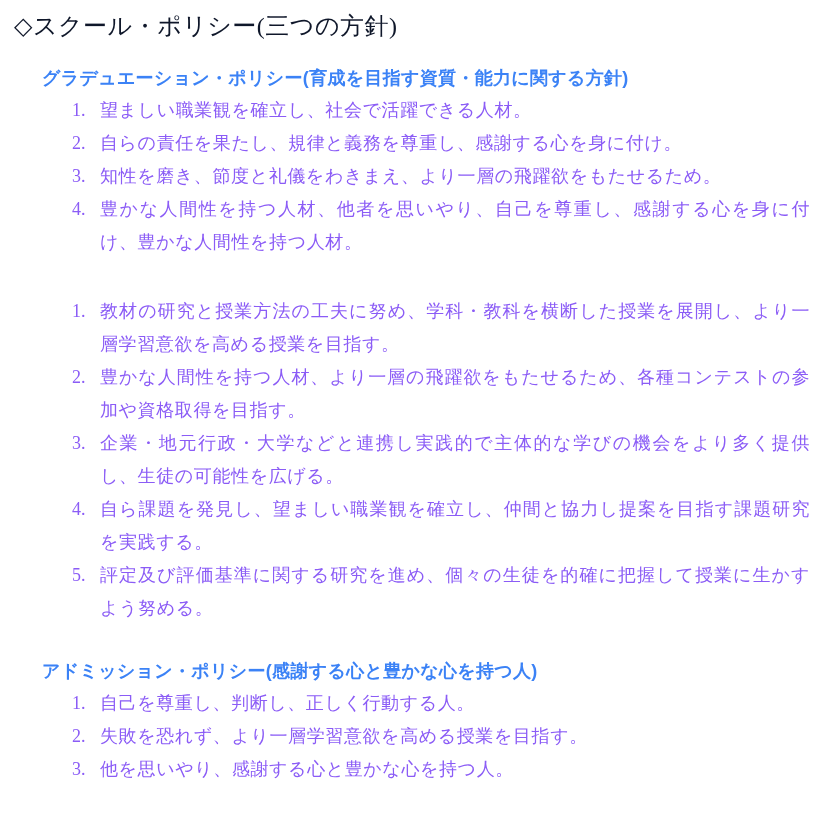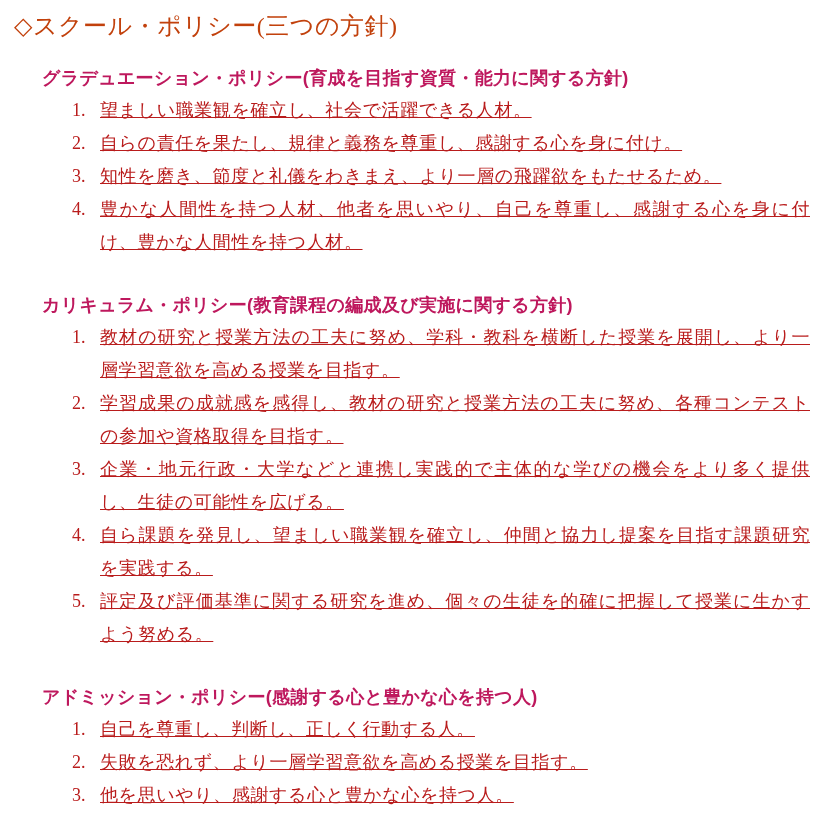--- a/index.html
+++ b/index.html
@@ -17,56 +17,55 @@
     font-family: "Liberation Serif", "DejaVu Serif", serif;
   }
   .title {
     margin: 0;
     padding: 10px 0 0 14px;
     font-size: 24px;
     line-height: 32px;
     font-weight: 400;
     font-family: "Liberation Serif", "DejaVu Serif", serif;
     letter-spacing: 0.5px;
-    color: #c2410c;
+    color: #0f172a;
   }
   .policy-section {
     margin: 0;
   }
   .policy-section.first {
     margin-top: 26px;
   }
   .policy-section.later {
     margin-top: 36px;
   }
   .heading {
     margin: 0;
     padding-left: 42px;
     font-size: 18px;
     line-height: 20px;
     font-weight: 700;
     font-family: "Liberation Sans", "DejaVu Sans", sans-serif;
     letter-spacing: 0.3px;
-    color: #be185d;
+    color: #3b82f6;
   }
   ol.items {
     margin: 6px 0 0 0;
     padding: 0 0 0 100px;
     list-style: none;
     counter-reset: item;
   }
   ol.items li {
     position: relative;
     max-width: 710px;
     font-size: 18px;
     line-height: 33px;
     letter-spacing: 0.6px;
     text-align: justify;
-    color: #b91c1c;
-    text-decoration: underline;
+    color: #8b5cf6;
   }
   ol.items li::before {
     counter-increment: item;
     content: counter(item) ".";
     position: absolute;
     left: -28px;
     top: 0;
     width: 24px;
     text-align: left;
     letter-spacing: 0;
@@ -84,24 +83,23 @@
     <h2 class="heading">グラデュエーション・ポリシー(育成を目指す資質・能力に関する方針)</h2>
     <ol class="items">
       <li>望ましい職業観を確立し、社会で活躍できる人材。</li>
       <li>自らの責任を果たし、規律と義務を尊重し、感謝する心を身に付け。</li>
       <li>知性を磨き、節度と礼儀をわきまえ、より一層の飛躍欲をもたせるため。</li>
       <li>豊かな人間性を持つ人材、他者を思いやり、自己を尊重し、感謝する心を身に付け、豊かな人間性を持つ人材。</li>
     </ol>
   </section>
 
   <section class="policy-section later">
-    <h2 class="heading">カリキュラム・ポリシー(教育課程の編成及び実施に関する方針)</h2>
     <ol class="items">
       <li>教材の研究と授業方法の工夫に努め、学科・教科を横断した授業を展開し、より一層学習意欲を高める授業を目指す。</li>
-      <li>学習成果の成就感を感得し、教材の研究と授業方法の工夫に努め、各種コンテストの参加や資格取得を目指す。</li>
+      <li>豊かな人間性を持つ人材、より一層の飛躍欲をもたせるため、各種コンテストの参加や資格取得を目指す。</li>
       <li>企業・地元行政・大学などと連携し実践的で主体的な学びの機会をより多く提供し、生徒の可能性を広げる。</li>
       <li>自ら課題を発見し、望ましい職業観を確立し、仲間と協力し提案を目指す課題研究を実践する。</li>
       <li>評定及び評価基準に関する研究を進め、個々の生徒を的確に把握して授業に生かすよう努める。</li>
     </ol>
   </section>
 
   <section class="policy-section later">
     <h2 class="heading">アドミッション・ポリシー(感謝する心と豊かな心を持つ人)</h2>
     <ol class="items">
       <li>自己を尊重し、判断し、正しく行動する人。</li>

